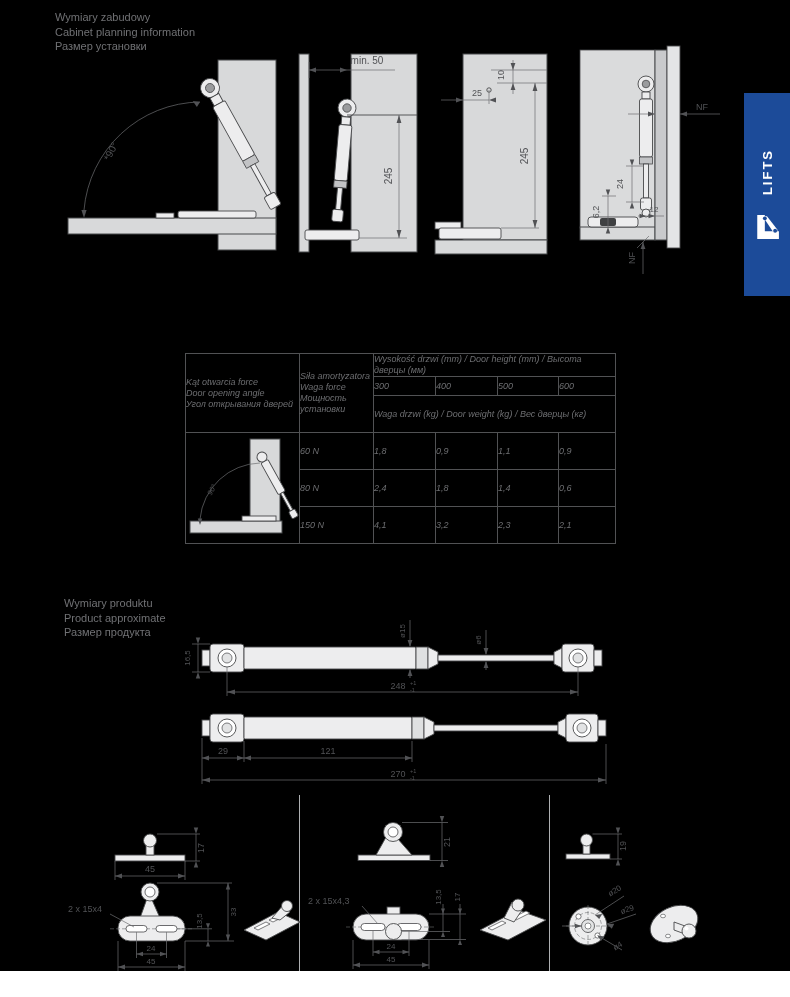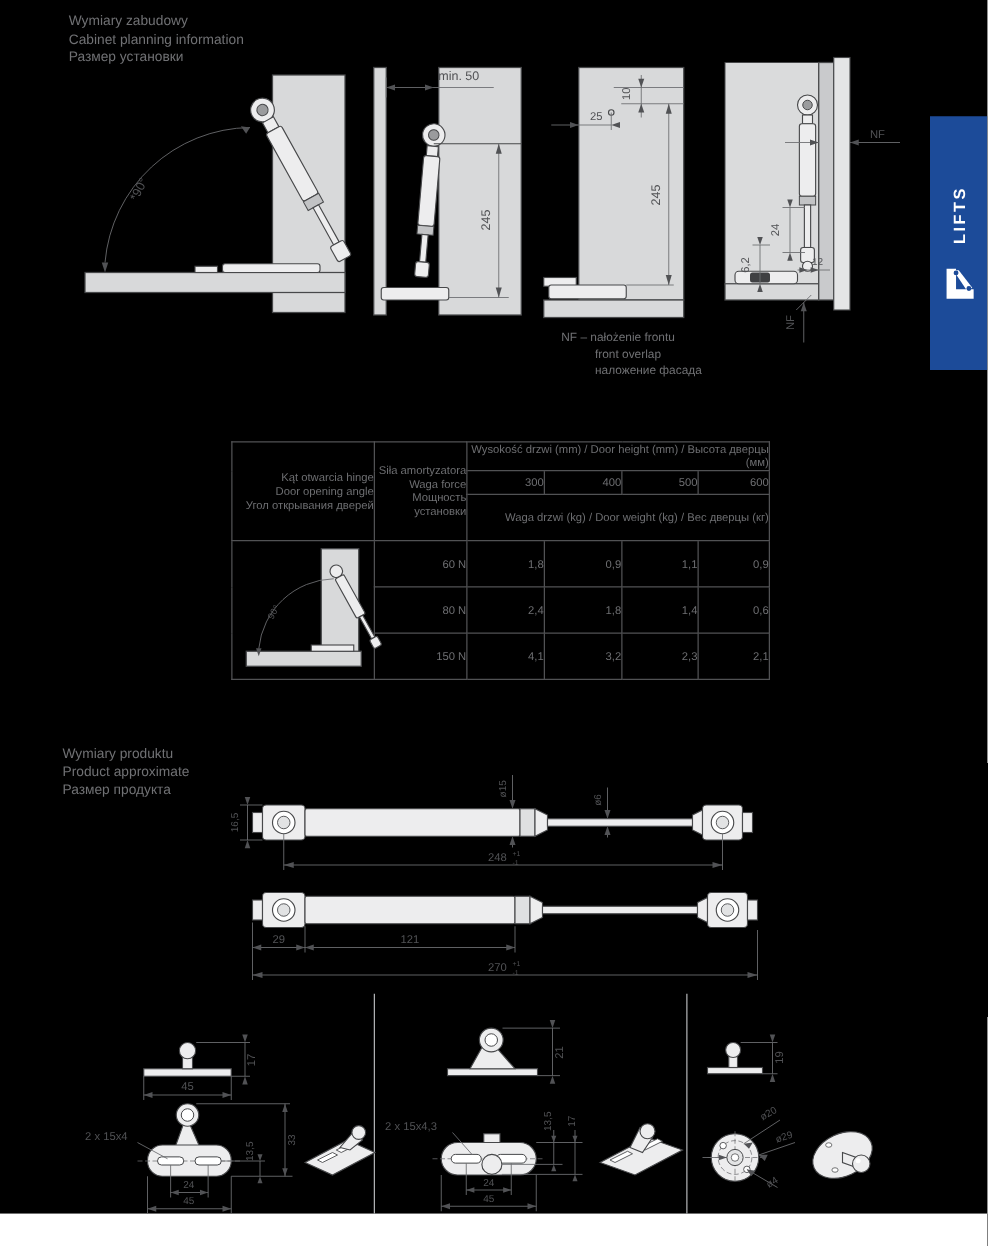--- a/index.html
+++ b/index.html
@@ -21,22 +21,22 @@
   .dt{font-size:9px;fill:#515255;}
   .dt10{font-size:10px;}
   .dt8{font-size:8px;}
   .dt5{font-size:5.5px;}
   .tab{position:absolute;left:744px;top:93px;width:46px;height:203px;background:#1c4b99;
        display:flex;flex-direction:column;align-items:center;justify-content:center;gap:18px;}
   .tab .vtext{writing-mode:vertical-rl;transform:rotate(180deg);color:#fff;font-weight:bold;
        font-size:13px;letter-spacing:2px;}
   table.spec{position:absolute;left:185px;top:353px;border-collapse:collapse;table-layout:fixed;
        color:#6d6e71;}
-  .spec td{border:1px solid #515254;text-align:right;vertical-align:middle;font-size:9px;
-       line-height:11px;padding:0;}
+  .spec td{border:1px solid #515254;text-align:left;vertical-align:middle;font-size:9px;
+       line-height:11px;padding:0;font-style:italic;}
   .divider{position:absolute;width:1px;background:#aeb0b2;}
 </style>
 </head>
 <body>
 
 <div class="page">
 
   <div class="tri" style="left:55px;top:10px;">
     <div>Wymiary zabudowy</div>
     <div>Cabinet planning information</div>
@@ -160,39 +160,34 @@
     <span class="vtext">LIFTS</span>
     <svg width="26" height="26" viewBox="0 0 24 24">
       <path d="M3 1 L10 1 L10 16 L23 16 L23 23 L3 23 Z" fill="#ffffff"></path>
       <polygon points="8,2 12,2 22,15 18,17" fill="#ffffff"></polygon>
       <circle cx="10" cy="4" r="1.8" fill="#1c4b99"></circle>
       <circle cx="19.5" cy="15.5" r="1.8" fill="#1c4b99"></circle>
     </svg>
   </div>
 
 
-  <div class="nfnote" style="left:449px;top:264px;">
-    <div>NF – nałożenie frontu</div>
-    <div class="ind">front overlap</div>
-    <div class="ind">наложение фасада</div>
-  </div>
 
   <table class="spec">
     <colgroup>
       <col style="width:114px">
         <col style="width:74px">
         <col style="width:62px">
       <col style="width:62px">
         <col style="width:61px">
         <col style="width:57px">
     </colgroup>
     <tbody>
         <tr style="height:23px;">
       <td rowspan="3">
-        <div>Kąt otwarcia hinge</div>
+        <div>Kąt otwarcia force</div>
         <div>Door opening angle</div>
         <div>Угол открывания дверей</div>
       </td>
       <td rowspan="3">
         <div>Siła amortyzatora</div>
         <div>Waga force</div>
         <div>Мощность</div>
         <div>установки</div>
       </td>
       <td colspan="4">Wysokość drzwi (mm) / Door height (mm) / Высота дверцы (мм)</td>
@@ -239,21 +234,21 @@
     <tr style="height:37px;">
       <td>150 N</td>
       <td>4,1</td>
       <td>3,2</td>
       <td>2,3</td>
       <td>2,1</td>
     </tr>
   </tbody>
     </table>
 
-  <div class="tri" style="left:50px;top:596px;">
+  <div class="tri" style="left:64px;top:596px;">
     <div>Wymiary produktu</div>
     <div>Product approximate</div>
     <div>Размер продукта</div>
   </div>
 
   <svg class="diag" style="left:182px;top:606px;" width="430" height="100">
     <rect x="20" y="44" width="8" height="16" class="fillq"></rect>
     <rect x="28" y="38" width="34" height="28" rx="3" class="fillq"></rect>
     <circle cx="45" cy="52" r="9" fill="#ffffff" stroke="#47484a" stroke-width="0.9"></circle>
     <circle cx="45" cy="52" r="5" fill="#e2e3e4" stroke="#47484a" stroke-width="0.7"></circle>

